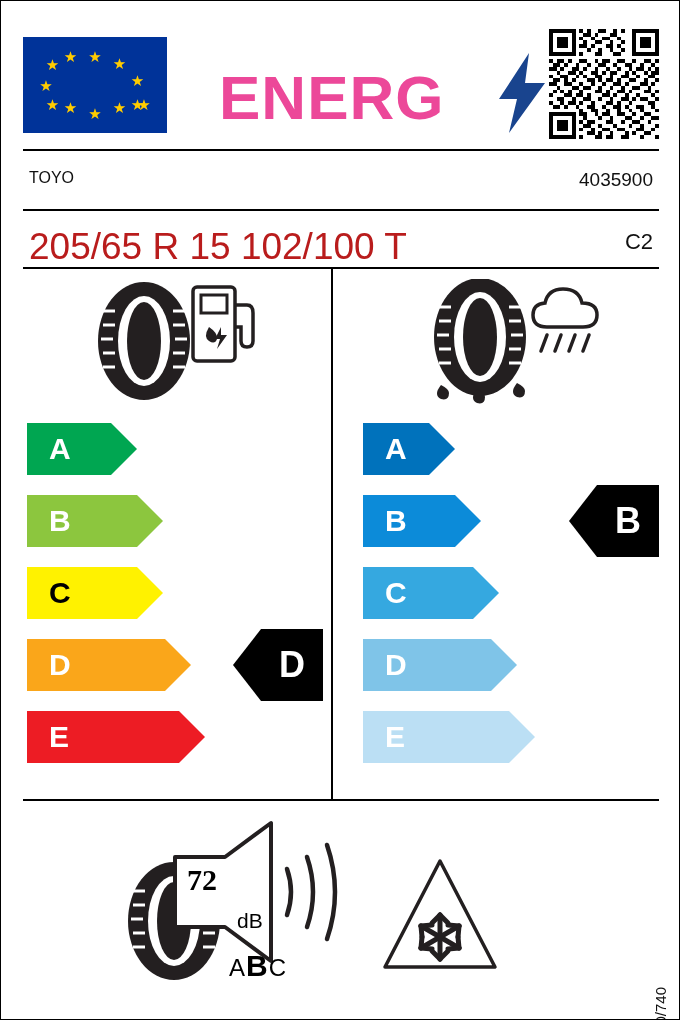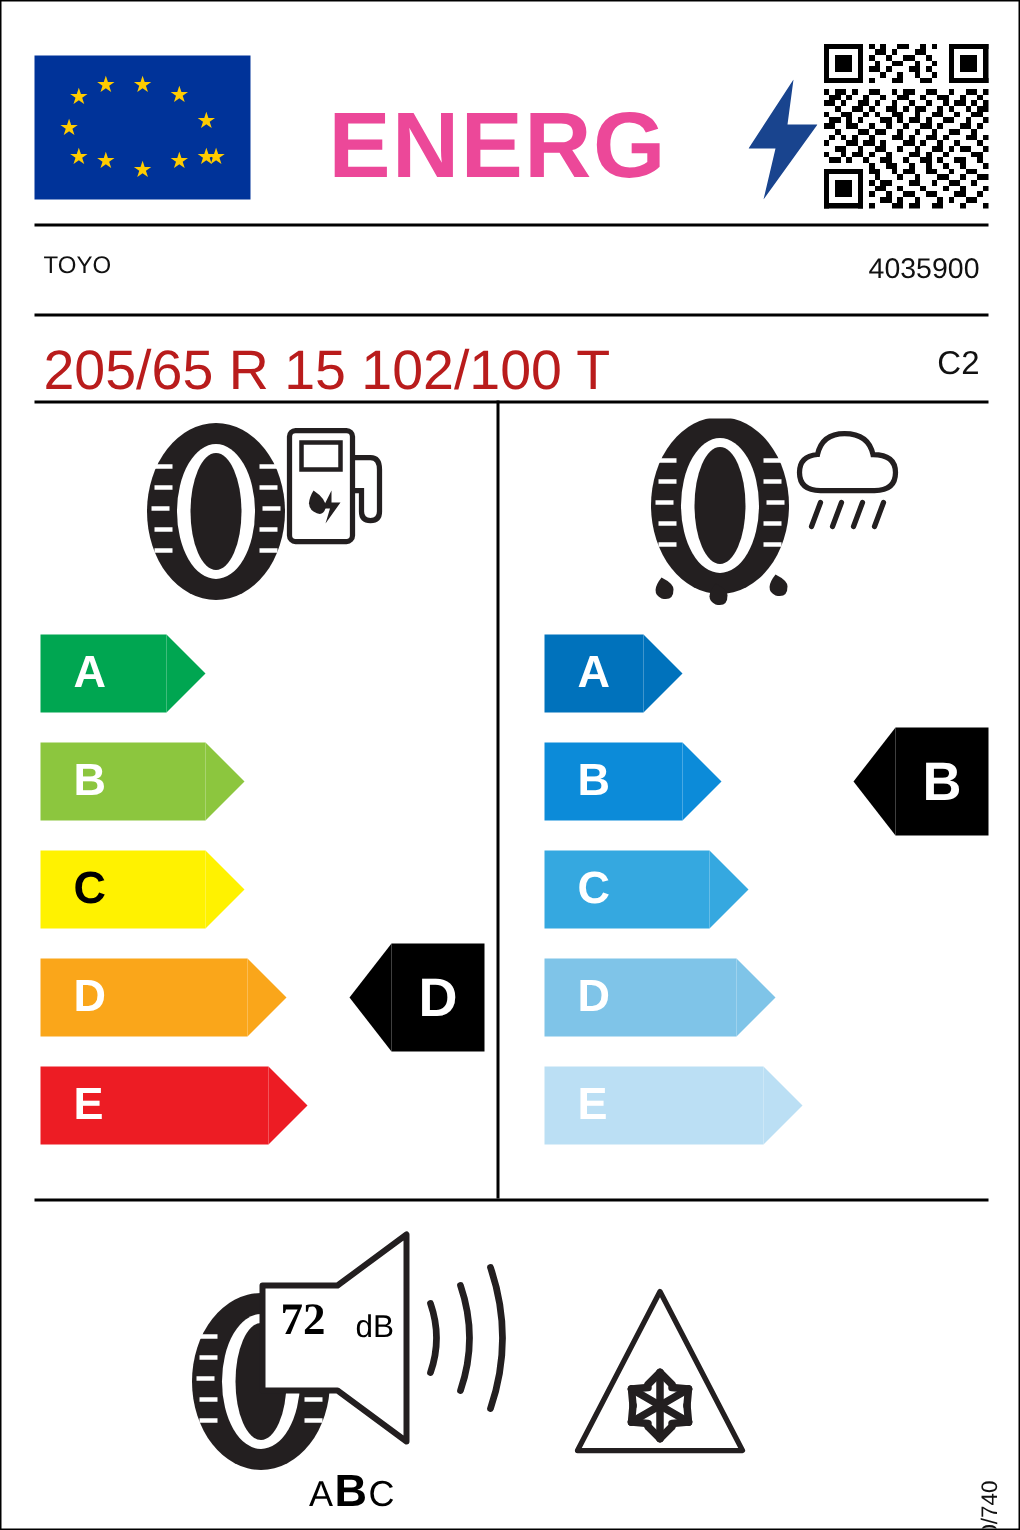--- a/index.html
+++ b/index.html
@@ -166,20 +166,21 @@
   .noise-val {
     position: absolute;
     font-size: 30px;
     font-weight: bold;
     color: #000;
   }
   .noise-db {
     position: absolute;
     font-size: 21px;
     color: #000;
+    margin-top: 36px;
   }
   .abc {
     position: absolute;
     font-size: 24px;
     color: #000;
     letter-spacing: 1px;
   }
   .abc b { font-size: 30px; }
   .datecode {
     position: absolute;
@@ -602,21 +603,21 @@
     <path d="M8 38 L58 38 L104 4 L104 142 L58 108 L8 108 Z" fill="#ffffff" stroke="#231f20" stroke-width="4" stroke-linejoin="round"></path>
     <g fill="none" stroke="#231f20" stroke-width="4.5" stroke-linecap="round">
       <path d="M120 50 Q128 73 120 96"></path>
       <path d="M140 38 Q152 73 140 108"></path>
       <path d="M160 26 Q176 73 160 120"></path>
     </g>
   </svg>
 
   <div class="noise-val" style="left:186px; top:862px;font-family:Liberation Serif, serif;">72</div>
   <div class="noise-db" style="left:236px; top:872px;">dB</div>
-  <div class="abc" style="left:205px; top:948px;margin-top:29px;"><span>A</span><b>B</b><span>C</span></div>
+  <div class="abc" style="left:228px; top:948px;"><span>A</span><b>B</b><span>C</span></div>
 
   <svg style="position:absolute; left:378px; top:852px; width:122px; height:122px;" viewBox="0 0 122 122">
     <path d="M61 8 L116 114 L6 114 Z" fill="none" stroke="#231f20" stroke-width="3.5" stroke-linejoin="round"></path>
     <g stroke="#231f20" stroke-width="5" stroke-linecap="round">
       <line x1="61" y1="62" x2="61" y2="106"></line>
       <line x1="42" y1="73" x2="80" y2="95"></line>
       <line x1="80" y1="73" x2="42" y2="95"></line>
       <line x1="61" y1="62" x2="53" y2="70"></line>
         <line x1="61" y1="62" x2="69" y2="70"></line>
       <line x1="61" y1="106" x2="53" y2="98"></line>

